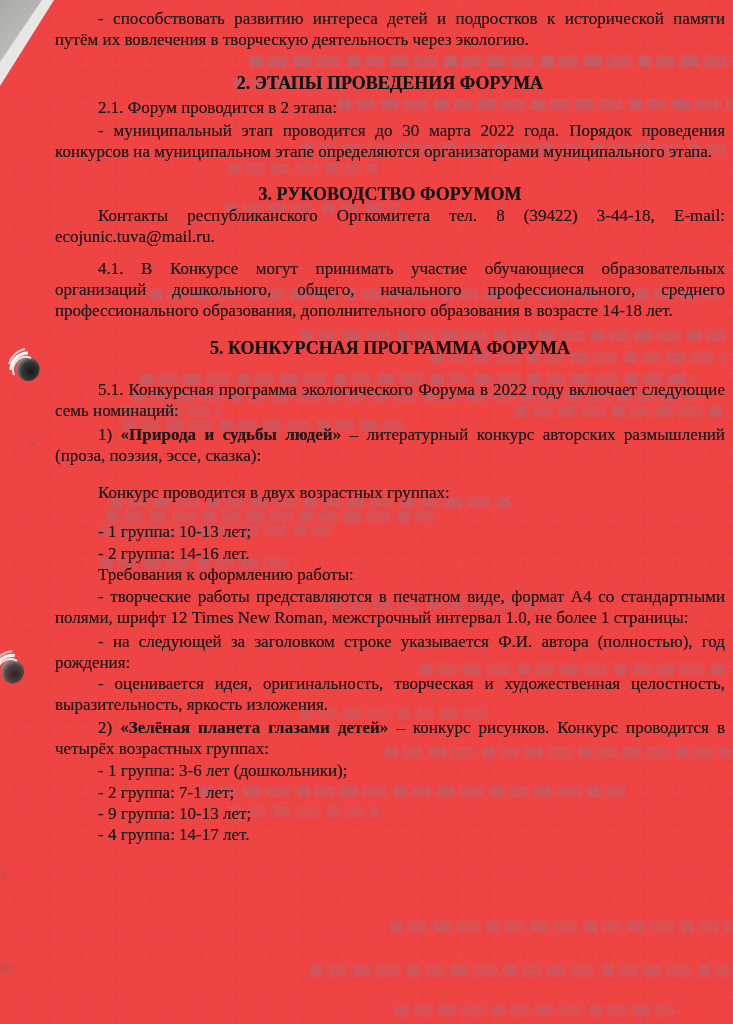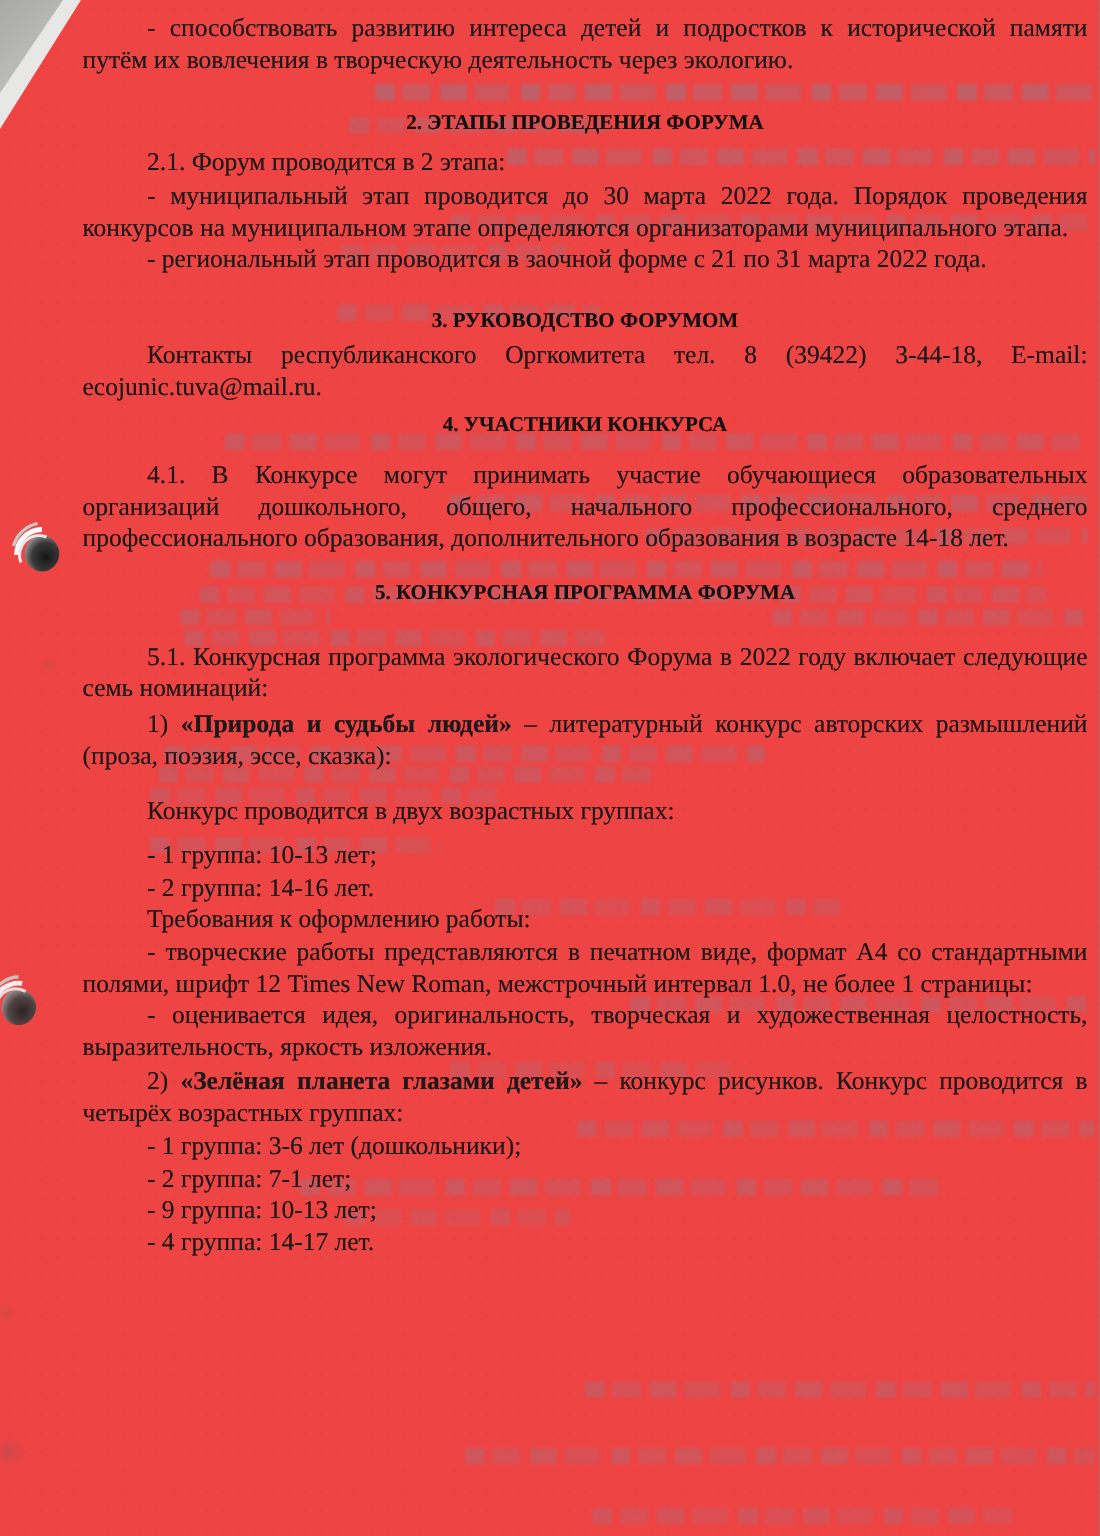--- a/index.html
+++ b/index.html
@@ -47,21 +47,21 @@
   }
   .content{
     position:absolute;left:55px;top:0;width:670px;
     font-size:17px;line-height:21px;
     text-align:justify;
     text-shadow:0 0 .4px rgba(0,0,0,.5);
   }
   .content p{margin:0;text-indent:43px;}
   .content p.h{
     font-weight:bold;text-align:center;text-indent:0;
-    font-size:14px;line-height:22px;color:#121212;
+    font-size:18px;line-height:22px;color:#121212;
   }
   .bt{font-weight:bold;}
 </style>
 </head>
 <body>
 
 <div class="page">
 
   <div class="noise"></div>
 
@@ -131,39 +131,38 @@
   <div class="smudge" style="left:-4px;top:868px;width:16px;height:14px;opacity:.35"></div>
   <div class="smudge" style="left:-5px;top:958px;width:22px;height:20px;opacity:.55"></div>
 
   <div class="content">
 
     <p style="margin-top:8px">- способствовать развитию интереса детей и подростков к исторической памяти путём их вовлечения в творческую деятельность через экологию.</p>
 
     <p class="h" style="margin-top:22px">2. ЭТАПЫ ПРОВЕДЕНИЯ ФОРУМА</p>
     <p style="margin-top:3px">2.1. Форум проводится в 2 этапа:</p>
     <p style="margin-top:2px">- муниципальный этап проводится до 30 марта 2022 года. Порядок проведения конкурсов на муниципальном этапе определяются организаторами муниципального этапа.</p>
-    <p>- региональный этап проводится в заочной форме с 21 по 31 марта 2022 года.</p>
 
     <p class="h" style="margin-top:21px">3. РУКОВОДСТВО ФОРУМОМ</p>
     <p>Контакты республиканского Оргкомитета тел. 8 (39422) 3-44-18, E-mail: ecojunic.tuva@mail.ru.</p>
 
-    <p class="h" style="margin-top:5px">4. УЧАСТНИКИ КОНКУРСА</p>
     <p style="margin-top:11px">4.1. В Конкурсе могут принимать участие обучающиеся образовательных организаций дошкольного, общего, начального профессионального, среднего профессионального образования, дополнительного образования в возрасте 14-18 лет.</p>
 
     <p class="h" style="margin-top:16px">5. КОНКУРСНАЯ ПРОГРАММА ФОРУМА</p>
     <p style="margin-top:20px">5.1. Конкурсная программа экологического Форума в 2022 году включает следующие семь номинаций:</p>
 
     <p style="margin-top:3px">
       <span>1) </span><span class="bt">«Природа и судьбы людей»</span><span> – литературный конкурс авторских размышлений (проза, поэзия, эссе, сказка):</span>
     </p>
     <p style="margin-top:16px">Конкурс проводится в двух возрастных группах:</p>
-    <p style="margin-top:8px">- 1 группа: 10-13 лет;</p>
+    <p style="margin-top:18px">- 1 группа: 10-13 лет;</p>
     <p style="margin-top:1px">- 2 группа: 14-16 лет.</p>
     <p>Требования к оформлению работы:</p>
     <p style="margin-top:1px">- творческие работы представляются в печатном виде, формат А4 со стандартными полями, шрифт 12 Times New Roman, межстрочный интервал 1.0, не более 1 страницы:</p>
+    <p style="margin-top:3px">- на следующей за заголовком строке указывается Ф.И. автора (полностью), год рождения:</p>
     <p>- оценивается идея, оригинальность, творческая и художественная целостность, выразительность, яркость изложения.</p>
 
     <p style="margin-top:2px">
       <span>2) </span><span class="bt">«Зелёная планета глазами детей»</span><span> – конкурс рисунков. Конкурс проводится в четырёх возрастных группах:</span>
     </p>
     <p style="margin-top:1px">- 1 группа: 3-6 лет (дошкольники);</p>
     <p style="margin-top:1px">- 2 группа: 7-1 лет;</p>
     <p>- 9 группа: 10-13 лет;</p>
     <p>- 4 группа: 14-17 лет.</p>
 

